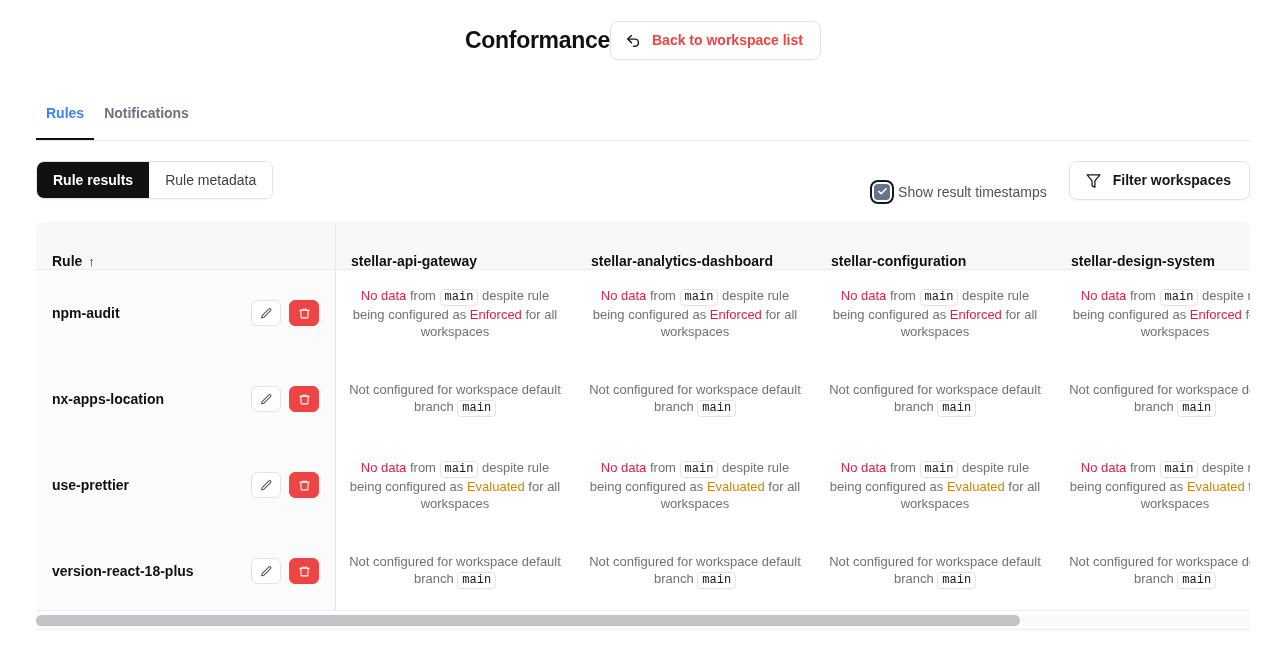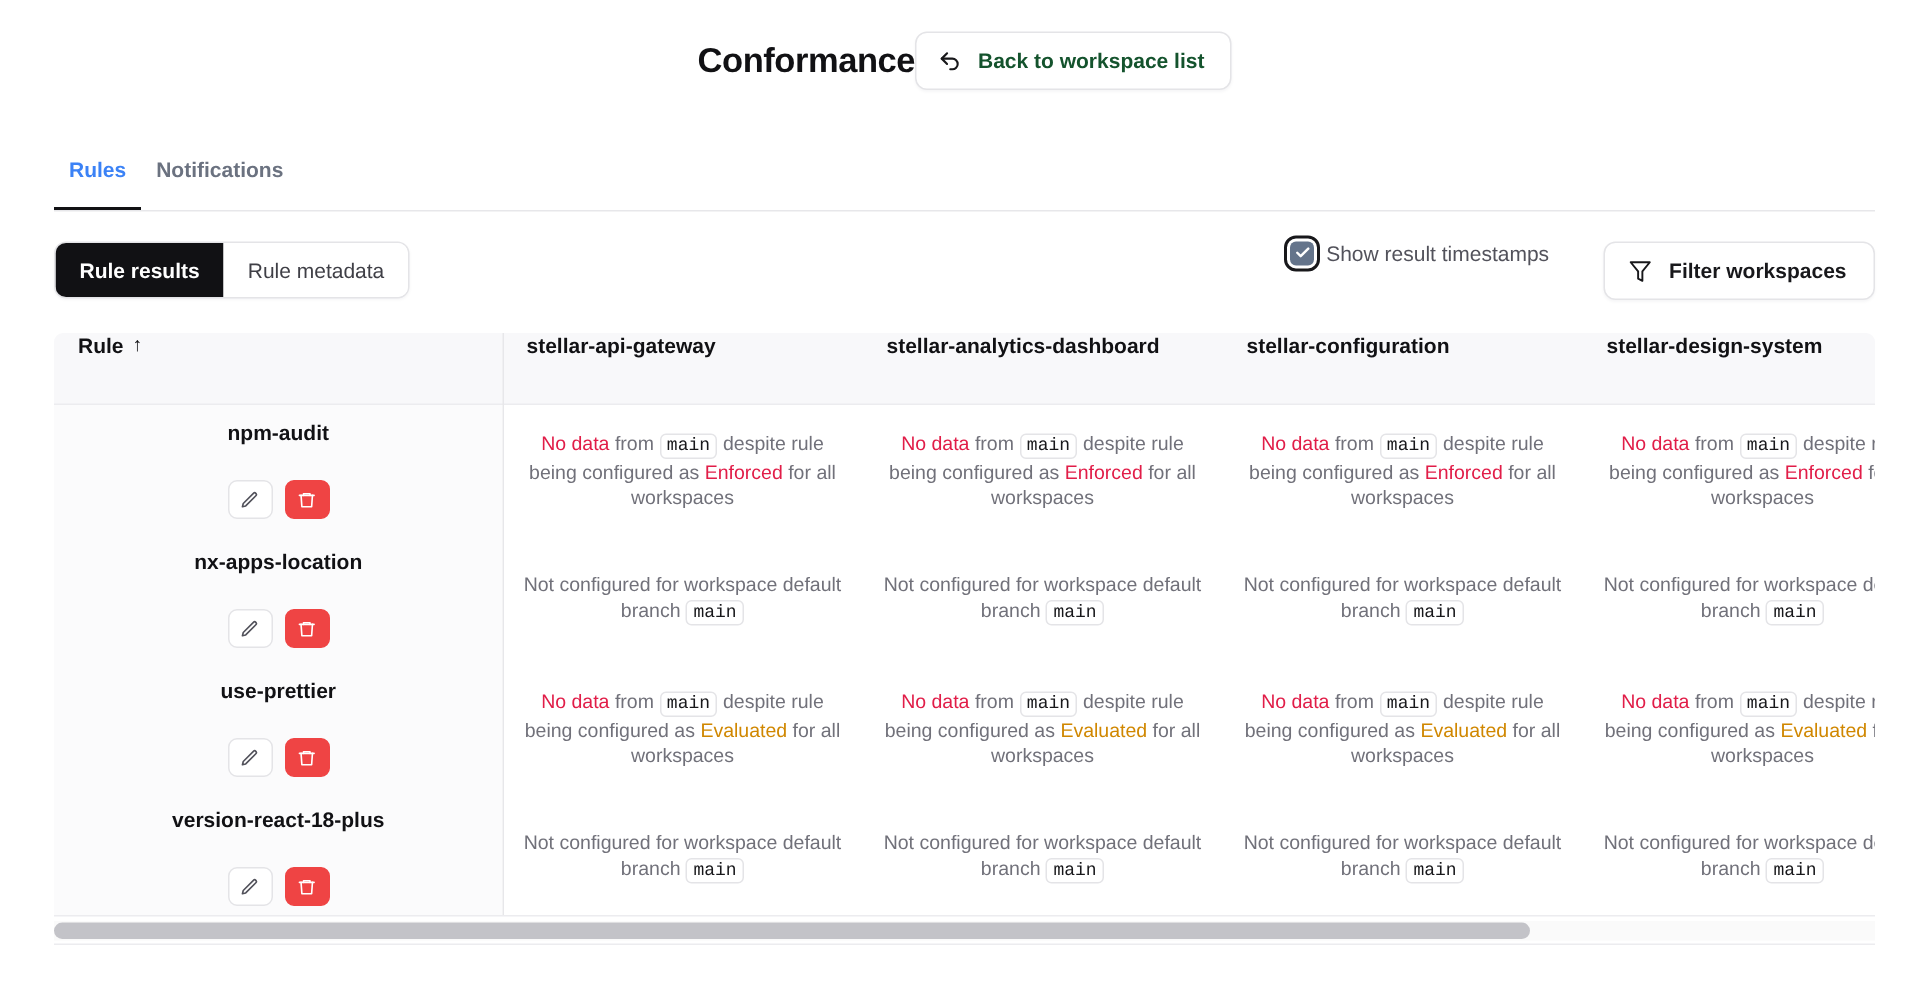--- a/index.html
+++ b/index.html
@@ -43,21 +43,21 @@
     display: inline-flex;
     align-items: center;
     gap: 10px;
     height: 39px;
     padding: 0 17px 0 14px;
     background: #ffffff;
     border: 1px solid #e4e4e7;
     border-radius: 8px;
     font-size: 14px;
     font-weight: 700;
-    color: #14532d;
+    color: #ef4444;
     cursor: pointer;
     box-shadow: 0 1px 2px rgba(16,24,40,0.04);
   }
 
   .icon { display: inline-flex; align-items: center; justify-content: center; }
 
   
   .tabs-row {
     position: absolute;
     top: 104px; left: 0;
@@ -133,22 +133,22 @@
     white-space: nowrap;
   }
   .seg-btn.active {
     background: #111114;
     color: #ffffff;
     font-weight: 700;
   }
 
   .right-controls {
     display: flex;
-    align-items: flex-start;
-    gap: 36px;
+    align-items: flex-end;
+    gap: 22px;
   }
 
   .checkbox-wrap {
     display: inline-flex;
     align-items: center;
     gap: 8px;
     cursor: pointer;
   }
   .cbox {
     position: relative;
@@ -203,21 +203,21 @@
 
   .grid-head {
     display: grid;
     grid-template-columns: 299px 240px 240px 240px 240px 240px;
     background: #f8f8fa;
     height: 48px;
     border-bottom: 1px solid #ececef;
   }
   .th {
     display: flex;
-    align-items: flex-start;
+    align-items: flex-end;
     font-size: 14px;
     font-weight: 700;
     color: #111114;
     padding: 0 16px;
     white-space: nowrap;
   }
   .th.rule-col { padding-left: 16px; }
   .sort-arrow { margin-left: 6px; font-size: 13px; font-weight: 400; }
 
   .grid-row {
@@ -236,21 +236,20 @@
     color: #71717a;
     text-align: center;
     background: #ffffff;
   }
 
   .td.rule-cell {
     justify-content: space-between;
     background: #fbfbfc;
     padding: 10px 16px;
     text-align: left;
-    flex-direction: column;
   }
   .rule-name {
     font-size: 14px;
     font-weight: 700;
     color: #111114;
     white-space: nowrap;
   }
   .row-actions { display: inline-flex; gap: 8px; flex: none; }
 
   .act-btn {

